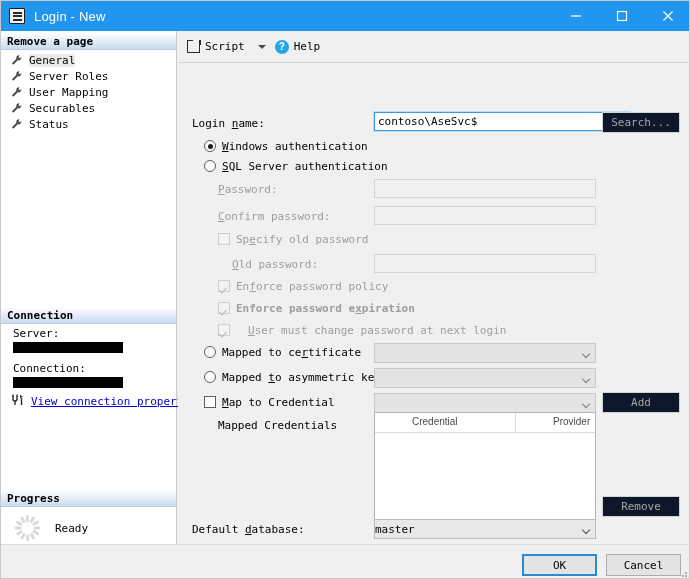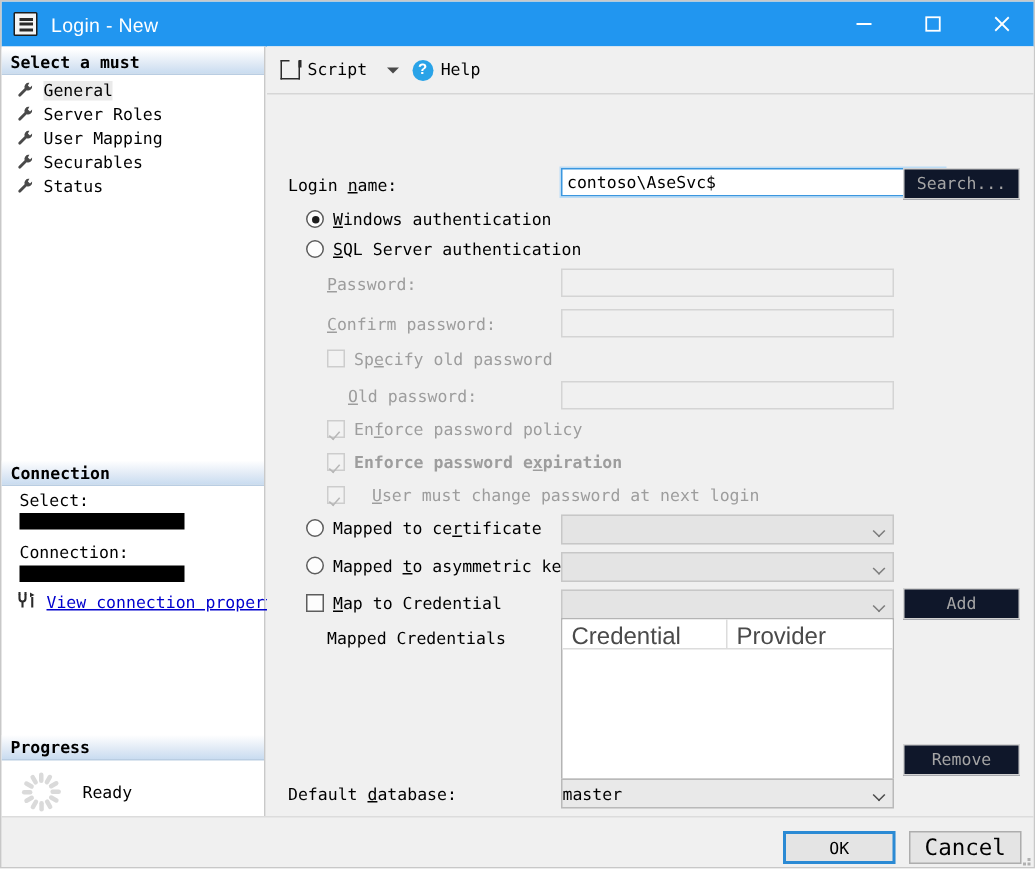--- a/index.html
+++ b/index.html
@@ -368,24 +368,25 @@
     border: 1px solid #b4b4b4;
   }
   #credhead {
     display: flex;
     height: 19px;
     border-bottom: 1px solid #dcdcdc;
     background: #ffffff;
   }
   .credcol {
     font-family: "Liberation Sans", sans-serif;
-    font-size: 16px;
+    font-size: 10px;
     color: #4a4a4a;
     padding: 3px 0 0 6px;
     box-sizing: border-box;
+    margin-left: 31px;
   }
   #credcol0 { width: 110px; border-right: 1px solid #dcdcdc; }
   #credcol1 { flex: 1; }
 
   
   #footer {
     position: absolute;
     left: 0; top: 543px;
     width: 690px; height: 36px;
     background: #f0f0f0;
@@ -407,21 +408,21 @@
   #btn-cancel {
     position: absolute;
     left: 605px; top: 9px;
     width: 75px; height: 22px;
     background: #e4e4e4;
     border: 1px solid #adadad;
     box-sizing: border-box;
     display: flex;
     align-items: center;
     justify-content: center;
-    font-size: 15px;
+    font-size: 11px;
     cursor: default;
   }
   #grip {
     position: absolute;
     right: 3px; bottom: 3px;
     width: 10px; height: 10px;
   }
   #grip i {
     position: absolute;
     width: 2px; height: 2px;
@@ -455,21 +456,21 @@
         <svg width="12" height="12" viewBox="0 0 12 12">
             <line x1="1.5" y1="1.5" x2="10.5" y2="10.5" stroke="#ffffff" stroke-width="1.2"></line>
             <line x1="10.5" y1="1.5" x2="1.5" y2="10.5" stroke="#ffffff" stroke-width="1.2"></line>
           </svg>
       </div>
     </div>
   </div>
 
   <div id="leftpanel">
 
-    <div class="sect-header" id="sect-selectpage">Select a must</div>
+    <div class="sect-header" id="sect-selectpage">Remove a page</div>
 
     <div id="pagelist">
       <div class="page-item selected">
         <span class="wrench">
           <svg width="12" height="12" viewBox="0 0 12 12">
               <path d="M8.6 1.2a2.8 2.8 0 0 0-3.2 3.6L1.4 8.8a1 1 0 0 0 1.4 1.4l4-4a2.8 2.8 0 0 0 3.6-3.2L9 4.4 7.6 3z" fill="#4a4a4a"></path>
             </svg>
         </span>
         <span class="plabel">General</span>
       </div>
@@ -503,21 +504,21 @@
               <path d="M8.6 1.2a2.8 2.8 0 0 0-3.2 3.6L1.4 8.8a1 1 0 0 0 1.4 1.4l4-4a2.8 2.8 0 0 0 3.6-3.2L9 4.4 7.6 3z" fill="#4a4a4a"></path>
             </svg>
         </span>
         <span class="plabel">Status</span>
       </div>
     </div>
 
     <div class="sect-header" id="sect-connection">Connection</div>
 
     <div id="connblock">
-      <div class="conn-label">Select:</div>
+      <div class="conn-label">Server:</div>
       <div class="redact" id="redact-server"></div>
       <div class="gap8"></div>
       <div class="conn-label">Connection:</div>
       <div class="redact" id="redact-conn"></div>
       <div id="viewconn">
         <span>
           <svg width="14" height="12" viewBox="0 0 14 12">
             <path d="M2 2v3a2 2 0 0 0 4 0V2" fill="none" stroke="#2b2b2b" stroke-width="1.4"></path>
             <line x1="4" y1="7" x2="4" y2="11" stroke="#2b2b2b" stroke-width="1.4"></line>
             <line x1="2" y1="0.6" x2="2" y2="2.4" stroke="#2b2b2b" stroke-width="1.4"></line>

